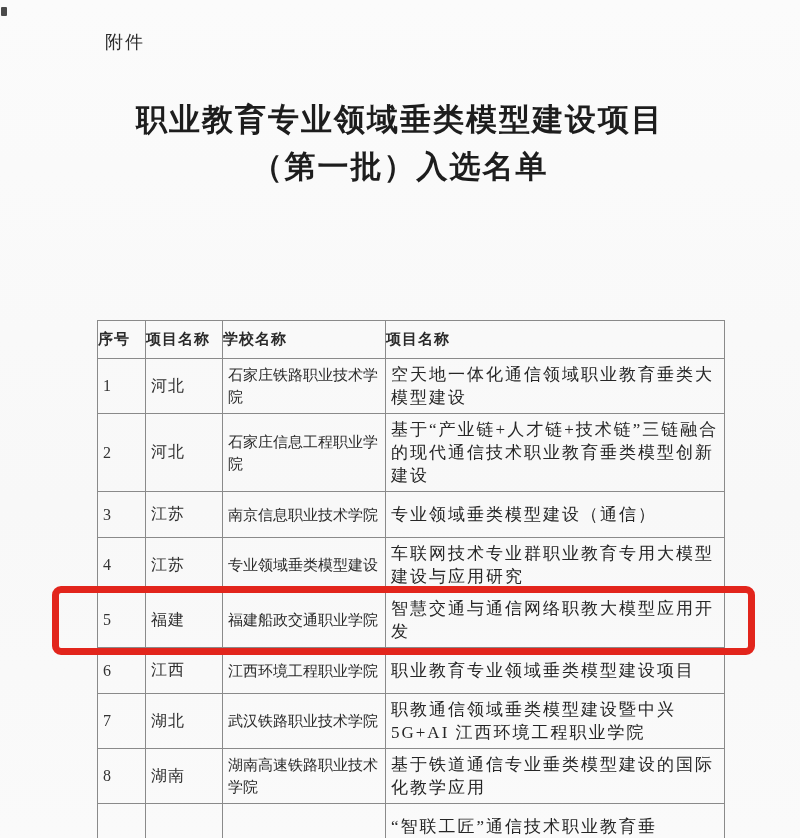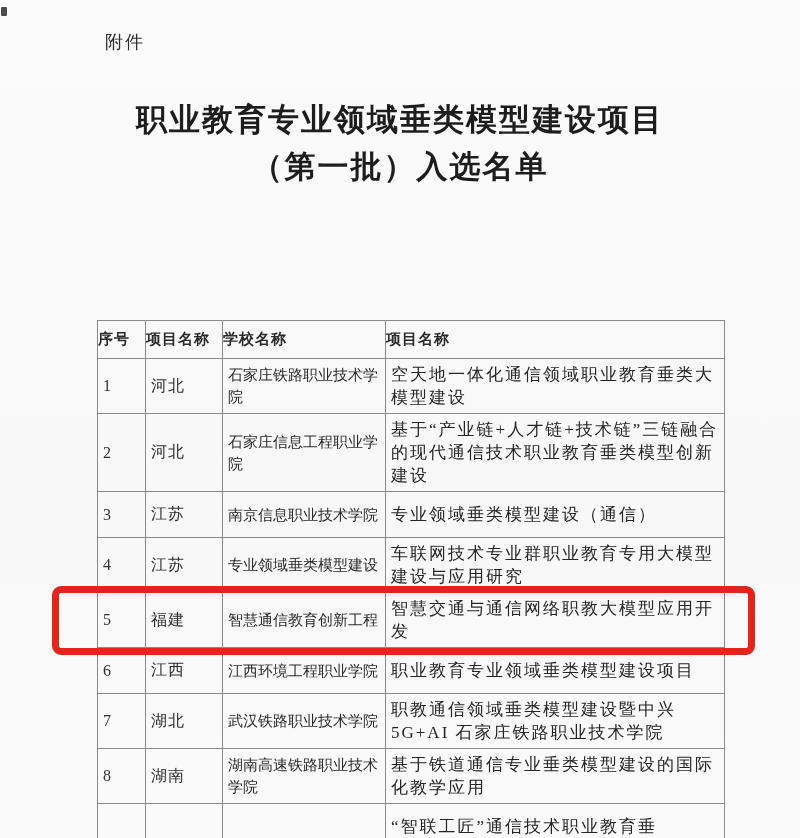--- a/index.html
+++ b/index.html
@@ -175,34 +175,34 @@
         </tr>
         <tr>
           <td class="col-no">4</td>
           <td class="col-province">江苏</td>
           <td class="col-school">专业领域垂类模型建设</td>
           <td class="col-project">车联网技术专业群职业教育专用大模型建设与应用研究</td>
         </tr>
         <tr>
           <td class="col-no">5</td>
           <td class="col-province">福建</td>
-          <td class="col-school">智慧通信教育创新工程</td>
+          <td class="col-school">福建船政交通职业学院</td>
           <td class="col-project">智慧交通与通信网络职教大模型应用开发</td>
         </tr>
         <tr>
           <td class="col-no">6</td>
           <td class="col-province">江西</td>
           <td class="col-school">江西环境工程职业学院</td>
           <td class="col-project">职业教育专业领域垂类模型建设项目</td>
         </tr>
         <tr>
           <td class="col-no">7</td>
           <td class="col-province">湖北</td>
           <td class="col-school">武汉铁路职业技术学院</td>
-          <td class="col-project">职教通信领域垂类模型建设暨中兴 5G+AI 石家庄铁路职业技术学院</td>
+          <td class="col-project">职教通信领域垂类模型建设暨中兴 5G+AI 江西环境工程职业学院</td>
         </tr>
         <tr>
           <td class="col-no">8</td>
           <td class="col-province">湖南</td>
           <td class="col-school">湖南高速铁路职业技术学院</td>
           <td class="col-project">基于铁道通信专业垂类模型建设的国际化教学应用</td>
         </tr>
         <tr class="partial">
           <td class="col-no"></td>
           <td class="col-province"></td>

